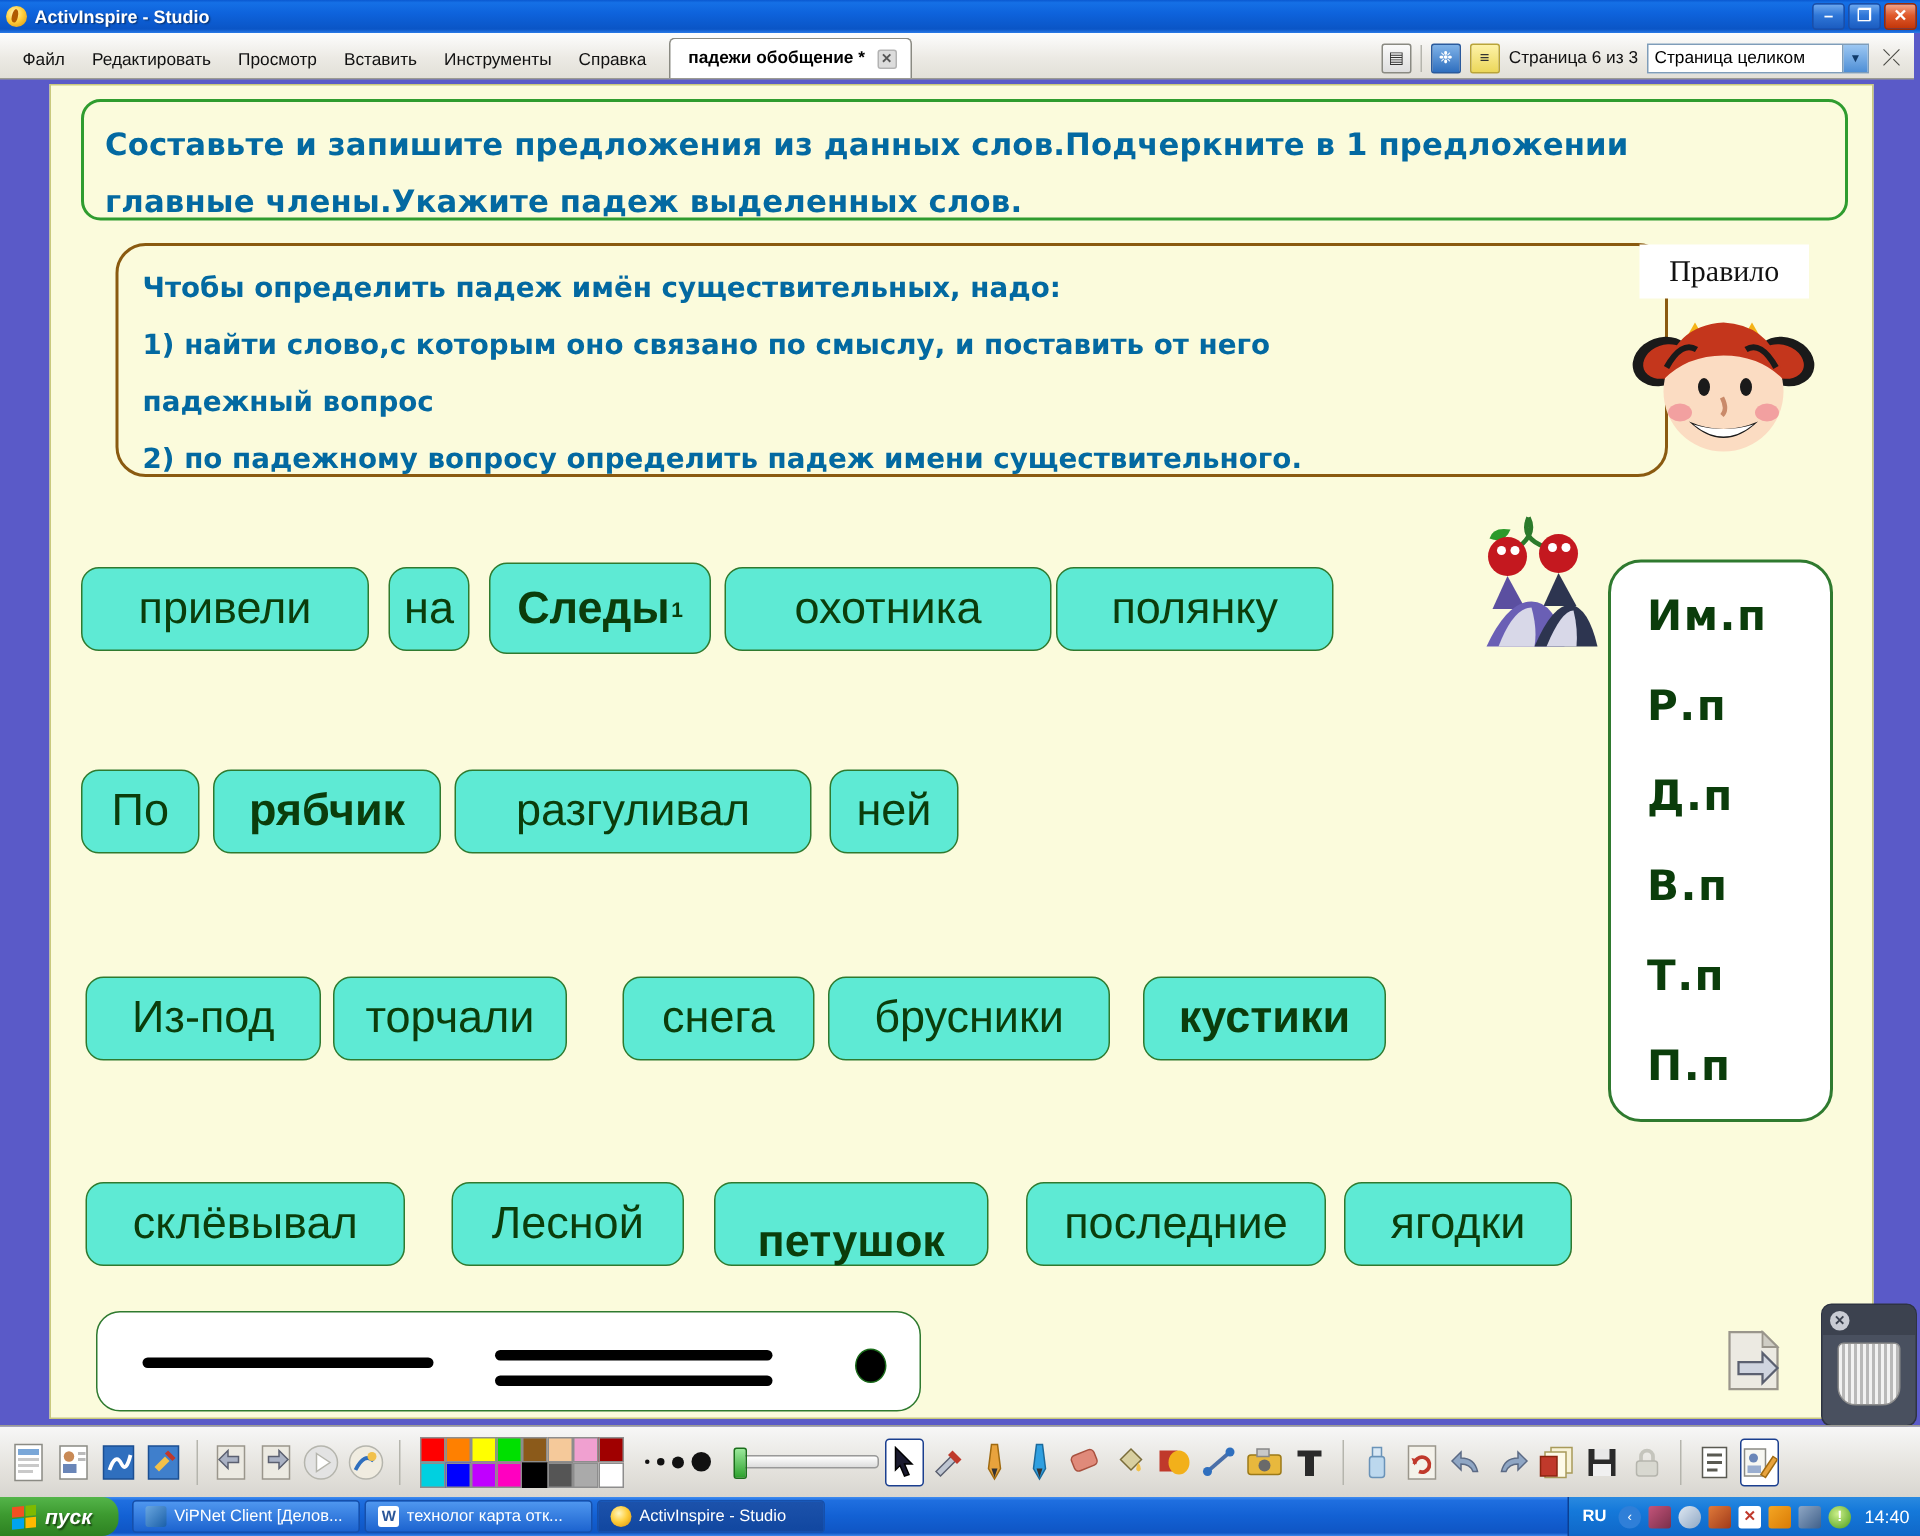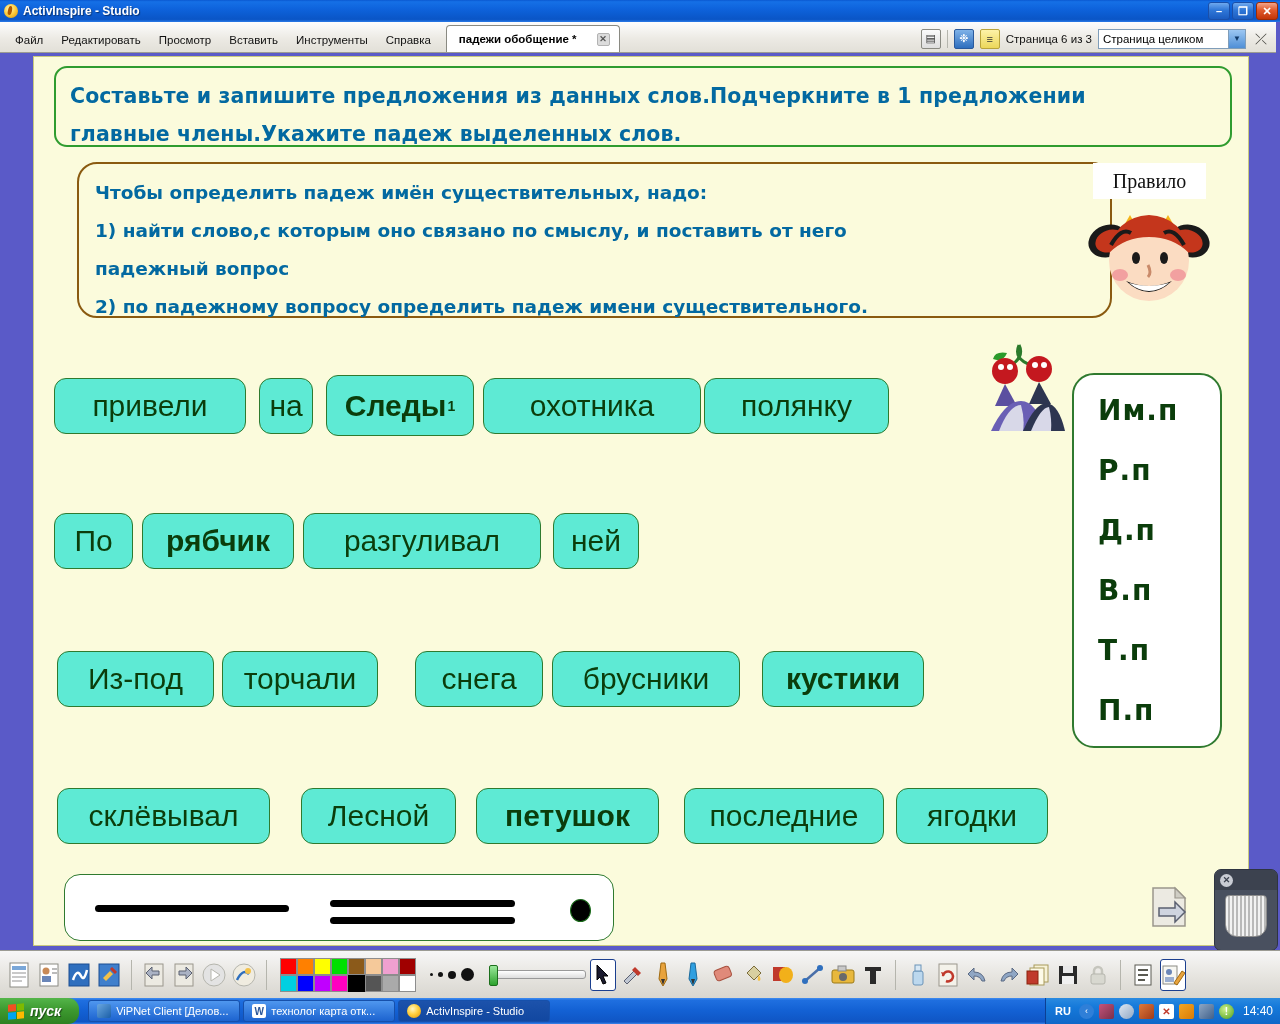--- a/index.html
+++ b/index.html
@@ -54,21 +54,21 @@
   .menu-item {
     font-size:11.5px; color:#111; padding:4px 9px; cursor:pointer; white-space:nowrap;
   }
 
   .doctab {
     margin-left: 6px; margin-top: 4px;
     height: 27px; padding: 0 9px 0 12px;
     background: #ffffff;
     border: 1px solid #8a8a82; border-bottom: none;
     border-radius: 4px 4px 0 0;
-    display: flex; align-items: center; gap: 20px;
+    display: flex; align-items: center; gap: 8px;
     font-size: 11.5px; font-weight: bold; color:#000; cursor:pointer;
   }
   .tab-close {
     width:13px; height:13px; border-radius:2px; background:#dcdcdc; border:1px solid #b3b3b3;
     display:flex; align-items:center; justify-content:center; font-size:9px; color:#555; cursor:pointer;
   }
 
   .mb-right {
     margin-left:auto; display:flex; align-items:center; gap:6px; padding-right:6px; height:27px;
   }
@@ -392,21 +392,21 @@
     <div class="chip" style="left:23px;  top:731px; width:213px; height:56px;">
         <span>склёвывал</span>
       </div>
 
     <div class="chip b" style="left:728px; top:594px; width:162px; height:56px;">
         <span>кустики</span>
       </div>
     <div class="chip" style="left:267px; top:731px; width:155px; height:56px;">
         <span>Лесной</span>
       </div>
-    <div class="chip b" style="left:442px; top:731px; width:183px; height:56px;">
+    <div class="chip b" style="left:442px; top:731px; width:183px; height:56px;align-items:flex-end;">
         <span>петушок</span>
       </div>
     <div class="chip" style="left:650px; top:731px; width:200px; height:56px;">
         <span>последние</span>
       </div>
     <div class="chip" style="left:862px; top:731px; width:152px; height:56px;">
         <span>ягодки</span>
       </div>
 
     <div class="legend">

